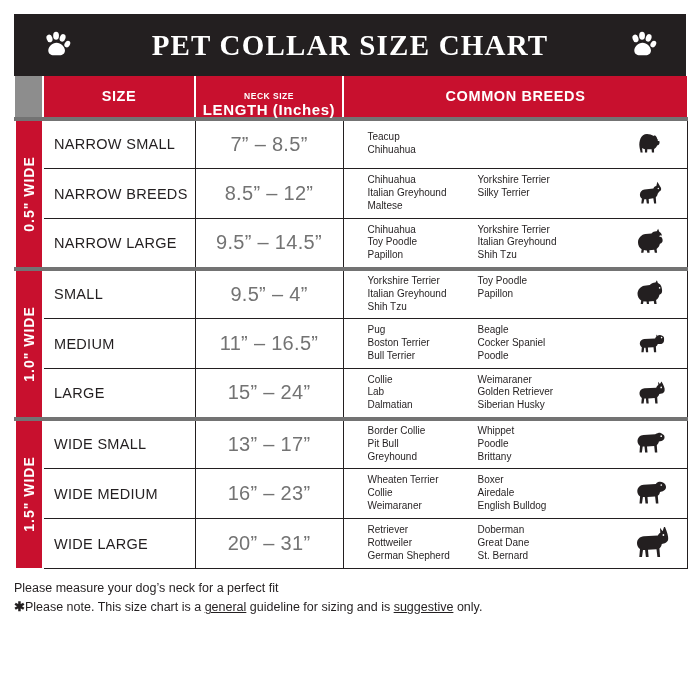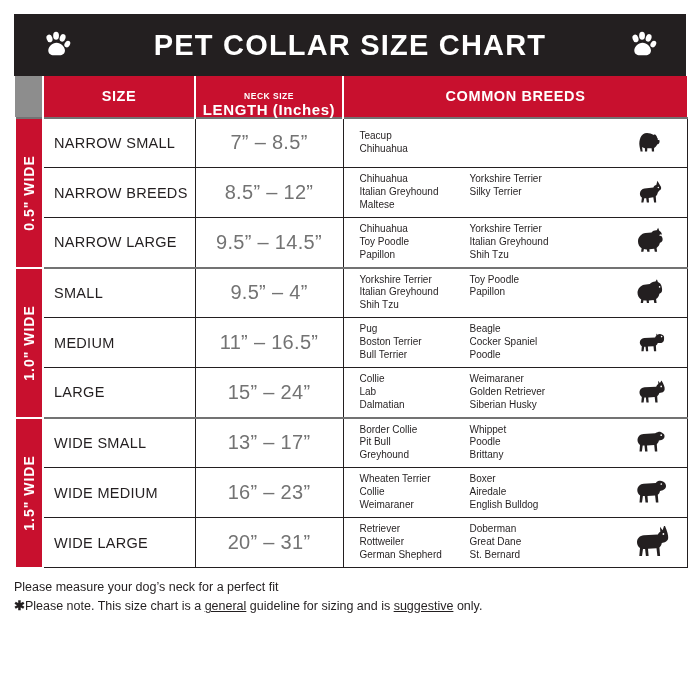--- a/index.html
+++ b/index.html
@@ -23,21 +23,21 @@
     display: flex;
     align-items: center;
     justify-content: center;
     position: relative;
   }
   .header-title {
     color: #ffffff;
     font-size: 29px;
     font-weight: bold;
     letter-spacing: 1.2px;
-    font-family: Liberation Sans, sans-serif;
+    font-family: Liberation Serif, serif;
   }
   .paw {
     position: absolute;
     top: 50%;
     transform: translateY(-50%);
     width: 30px; height: 30px;
   }
   .paw.left { left: 28px; }
   .paw.right { right: 28px; }
 
@@ -105,21 +105,21 @@
     letter-spacing: 0.3px;
     color: #231f20;
   }
   td.length {
     text-align: center;
     font-size: 20px;
     color: #737373;
     letter-spacing: 0.3px;
   }
   td.breeds {
-    padding: 3px 0 3px 16px;
+    padding: 3px 0 3px 24px;
     position: relative;
   }
   .breed-cols {
     display: flex;
     gap: 0;
     font-size: 10px;
     line-height: 1.28;
     color: #231f20;
     padding-right: 62px;
   }
@@ -130,21 +130,21 @@
     bottom: 3px;
     top: 3px;
     width: 56px;
     display: flex;
     align-items: center;
     justify-content: center;
   }
   .dog-icon svg { display: block; }
 
   
-  tr.group-start td { border-top: 2px solid #737373; }
+  tr.group-start td { border-top: 4px solid #737373; }
 
   
   .note {
     margin-top: 9px;
     font-size: 12.5px;
     color: #231f20;
     line-height: 1.5;
   }
   .note .star { font-size: 13px; font-weight: bold; }
   .note u { text-decoration: underline; }

